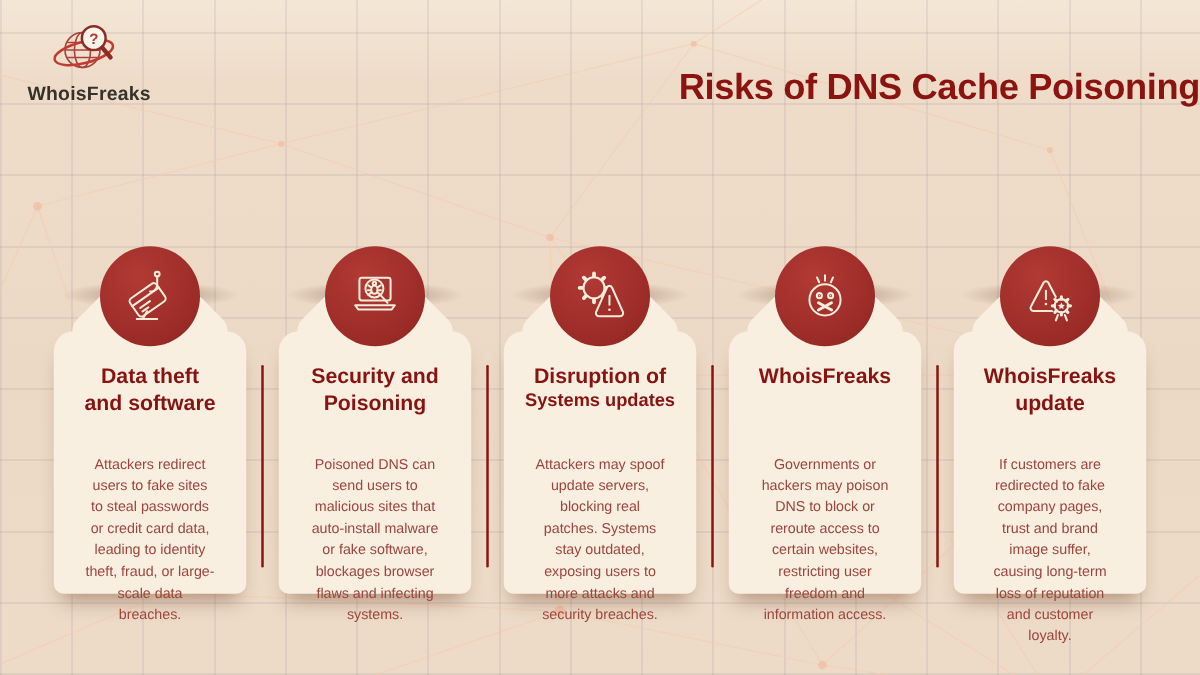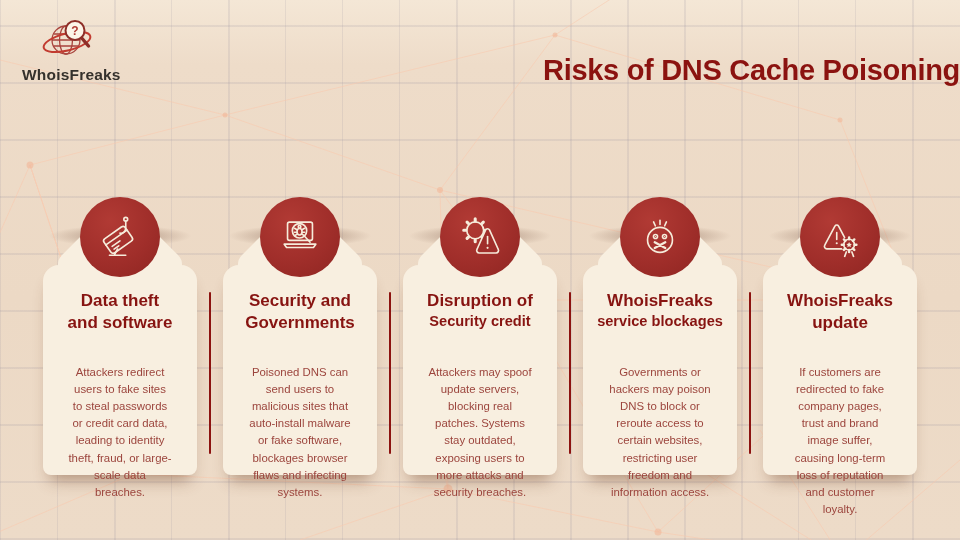--- a/index.html
+++ b/index.html
@@ -131,21 +131,21 @@
           <circle cx="23.5" cy="17.5" r="7.5"></circle>
           <line x1="29" y1="23.5" x2="34.5" y2="29.5"></line>
           <ellipse cx="23.5" cy="18.5" rx="2.6" ry="3.4"></ellipse>
           <circle cx="23.5" cy="13.3" r="1.4"></circle>
           <path d="M20.9 16.5 l-2.6 -1.6 M20.9 19 h-2.8 M20.9 21 l-2.4 1.7 M26.1 16.5 l2.6 -1.6 M26.1 19 h2.8 M26.1 21 l2.4 1.7"></path>
         </svg>
       </div>
       <div class="card-body">
         <div class="card-title">
           <span data-size="lg">Security and</span>
-          <span data-size="lg">Governments</span>
+          <span data-size="lg">Poisoning</span>
         </div>
         <p class="card-text">Poisoned DNS can send users to malicious sites that auto-install malware or fake software, blockages browser flaws and infecting systems.</p>
       </div>
     </div>
 
     <div class="divider"></div>
 
     <div class="card-col">
       <div class="circle-shadow"></div>
       <div class="peak"></div>
@@ -156,21 +156,21 @@
             <path d="M28.6 17 h2.4 M25.8 23.8 l1.7 1.7 M19 26.6 v2.4 M12.2 23.8 l-1.7 1.7 M9.4 17 H7 M12.2 10.2 L10.5 8.5 M19 7.4 V5 M25.8 10.2 l1.7 -1.7"></path>
           </g>
           <path d="M29.9 16.5 a2.3 2.3 0 0 1 4 0 L43 36.8 a2.6 2.6 0 0 1 -2.3 3.9 H23.2 a2.6 2.6 0 0 1 -2.3 -3.9 Z" fill="#a02e2a"></path>
           <line x1="31.9" y1="23.5" x2="31.9" y2="31"></line>
           <circle cx="31.9" cy="35.3" r="1.1" fill="#f6ecdb" stroke="none"></circle>
         </svg>
       </div>
       <div class="card-body">
         <div class="card-title">
           <span data-size="lg">Disruption of</span>
-          <span data-size="sm">Security credit</span>
+          <span data-size="sm">Systems updates</span>
         </div>
         <p class="card-text">Attackers may spoof update servers, blocking real patches. Systems stay outdated, exposing users to more attacks and security breaches.</p>
       </div>
     </div>
 
     <div class="divider"></div>
 
     <div class="card-col">
       <div class="circle-shadow"></div>
       <div class="peak"></div>
@@ -181,21 +181,20 @@
           <circle cx="28.7" cy="23.5" r="2.1"></circle>
           <circle cx="19.3" cy="23.5" r="0.6" fill="#f6ecdb" stroke="none"></circle>
           <circle cx="28.7" cy="23.5" r="0.6" fill="#f6ecdb" stroke="none"></circle>
           <path d="M18.5 29.5 L29.5 35.5 M18.5 35.5 L29.5 29.5" stroke-width="2.4"></path>
           <path d="M24 6.5 v4.5 M17.3 8.3 l1.8 4 M30.7 8.3 l-1.8 4"></path>
         </svg>
       </div>
       <div class="card-body">
         <div class="card-title">
           <span data-size="lg">WhoisFreaks</span>
-          <span data-size="sm">service blockages</span>
         </div>
         <p class="card-text">Governments or hackers may poison DNS to block or reroute access to certain websites, restricting user freedom and information access.</p>
       </div>
     </div>
 
     <div class="divider"></div>
 
     <div class="card-col">
       <div class="circle-shadow"></div>
       <div class="peak"></div>

